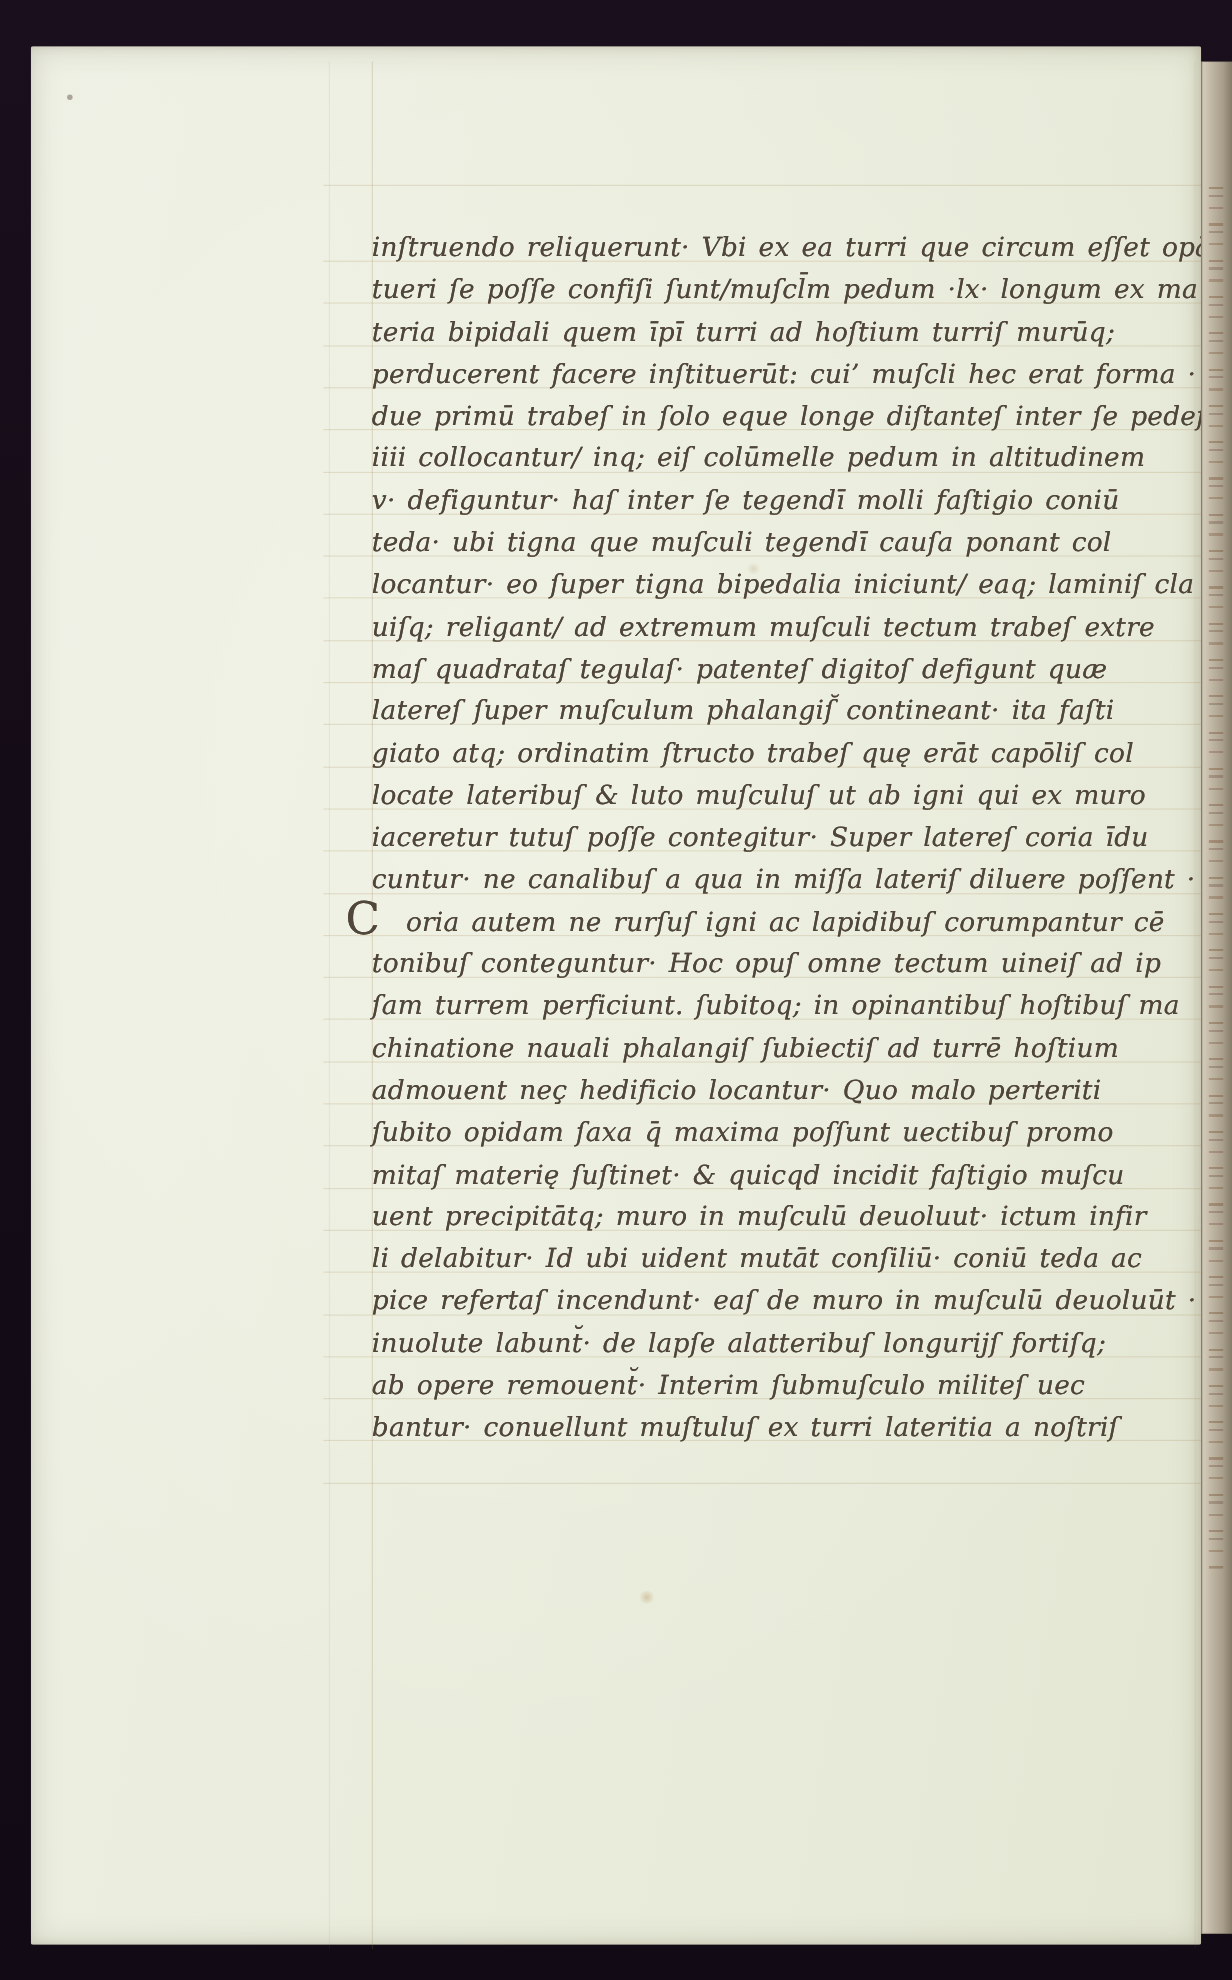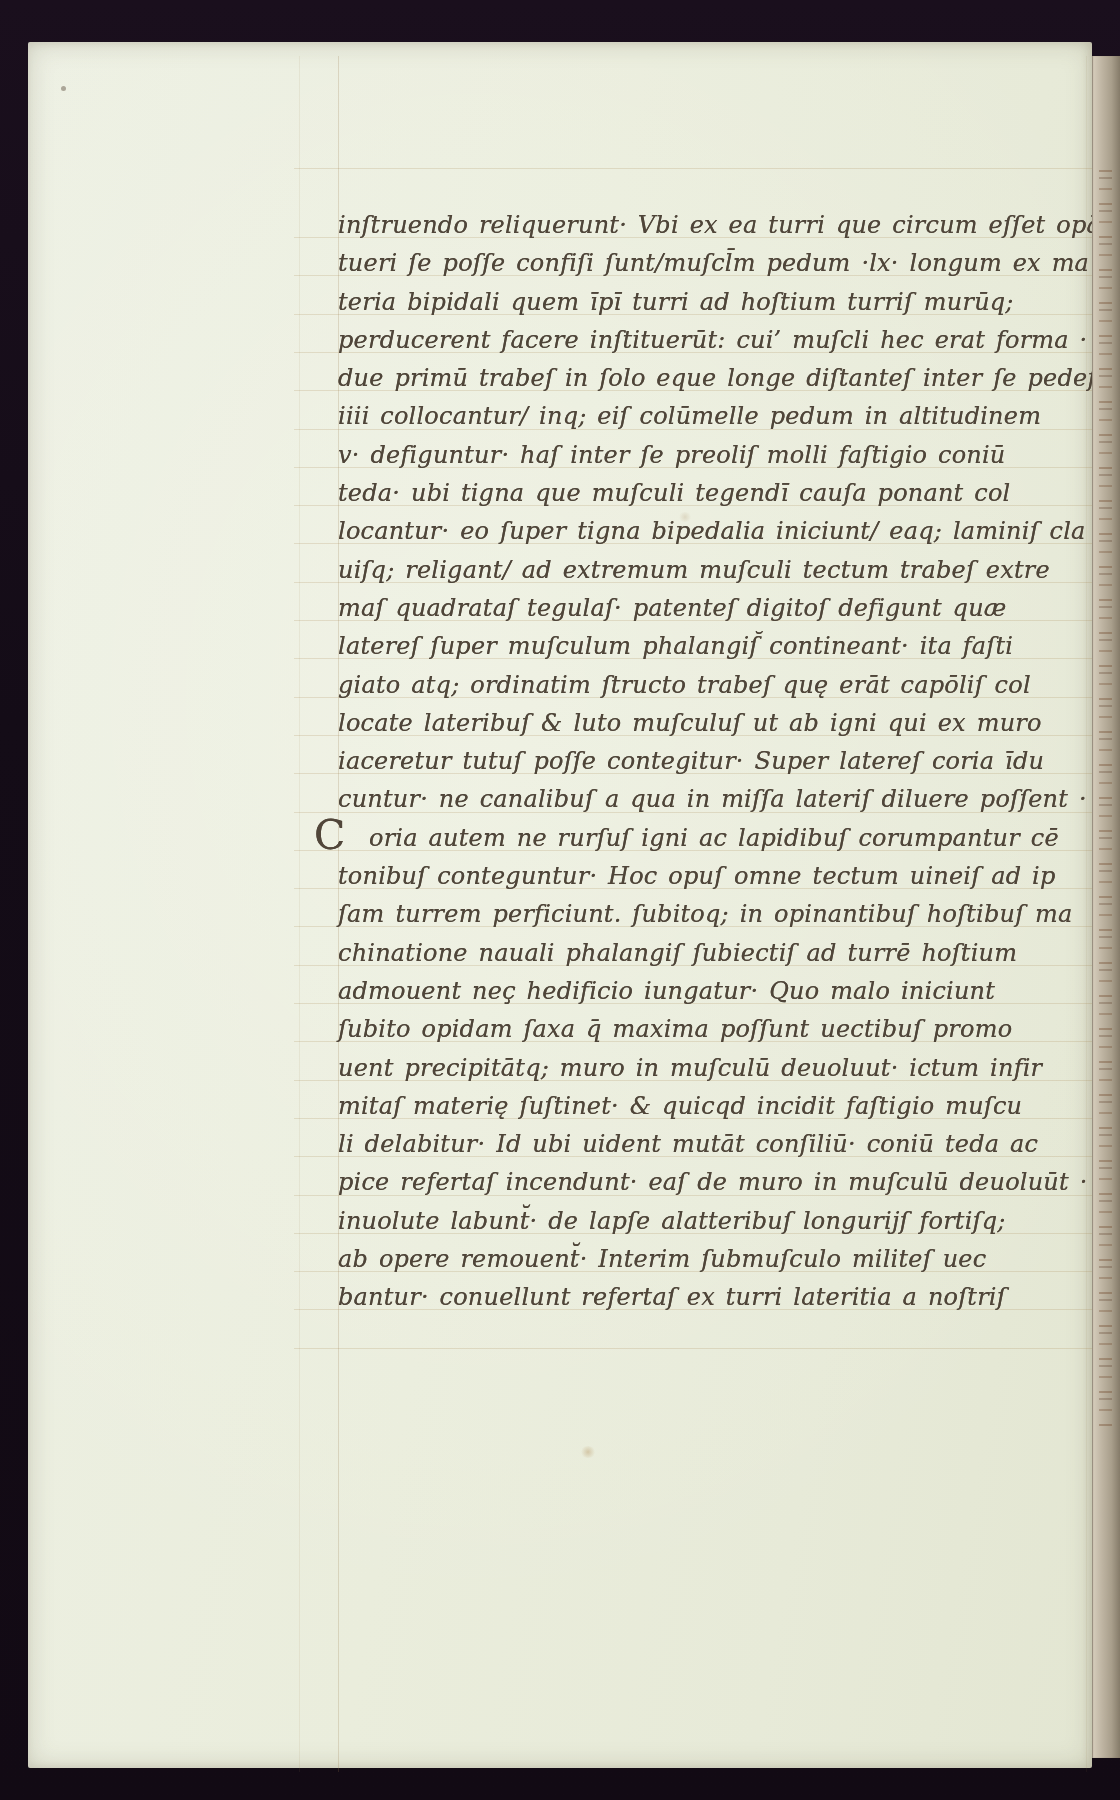--- a/index.html
+++ b/index.html
@@ -95,42 +95,42 @@
   </div>
 
   <div class="textblock" id="textblock">
     <div class="dropcap" id="dropcap" style="top: 608.8px;">C</div>
   <div class="line">inſtruendo reliquerunt· Vbi ex ea turri que circum eſſet opā</div>
       <div class="line">tueri ſe poſſe confiſi ſunt/muſcl̄m pedum ·lx· longum ex ma</div>
       <div class="line">teria bipidali quem īpī turri ad hoſtium turriſ murūq;</div>
       <div class="line">perducerent facere inſtituerūt: cui’ muſcli hec erat forma ·</div>
       <div class="line">due primū trabeſ in ſolo eque longe diſtanteſ inter ſe pedeſ</div>
       <div class="line">iiii collocantur/ inq; eiſ colūmelle pedum in altitudinem</div>
-      <div class="line">v· defiguntur· haſ inter ſe preoliſ molli faſtigio coniū</div>
+      <div class="line">v· defiguntur· haſ inter ſe tegendī molli faſtigio coniū</div>
       <div class="line">teda· ubi tigna que muſculi tegendī cauſa ponant col</div>
       <div class="line">locantur· eo ſuper tigna bipedalia iniciunt/ eaq; laminiſ cla</div>
       <div class="line">uiſq; religant/ ad extremum muſculi tectum trabeſ extre</div>
       <div class="line">maſ quadrataſ tegulaſ· patenteſ digitoſ defigunt quæ</div>
       <div class="line">latereſ ſuper muſculum phalangiſ̆ contineant· ita faſti</div>
       <div class="line">giato atq; ordinatim ſtructo trabeſ quę erāt capōliſ col</div>
       <div class="line">locate lateribuſ &amp; luto muſculuſ ut ab igni qui ex muro</div>
       <div class="line">iaceretur tutuſ poſſe contegitur· Super latereſ coria īdu</div>
       <div class="line">cuntur· ne canalibuſ a qua in miſſa lateriſ diluere poſſent ·</div>
       <div class="line indented">oria autem ne rurſuſ igni ac lapidibuſ corumpantur cē</div>
       <div class="line">tonibuſ conteguntur· Hoc opuſ omne tectum uineiſ ad ip</div>
       <div class="line">ſam turrem perficiunt. ſubitoq; in opinantibuſ hoſtibuſ ma</div>
       <div class="line">chinatione nauali phalangiſ ſubiectiſ ad turrē hoſtium</div>
-      <div class="line">admouent neç hedificio iungatur· Quo malo iniciunt</div>
+      <div class="line">admouent neç hedificio locantur· Quo malo perteriti</div>
       <div class="line">ſubito opidam ſaxa q̄ maxima poſſunt uectibuſ promo</div>
+      <div class="line">mitaſ materię ſuſtinet· &amp; quicqd incidit faſtigio muſcu</div>
       <div class="line">uent precipitātq; muro in muſculū deuoluut· ictum infir</div>
-      <div class="line">mitaſ materię ſuſtinet· &amp; quicqd incidit faſtigio muſcu</div>
       <div class="line">li delabitur· Id ubi uident mutāt conſiliū· coniū teda ac</div>
       <div class="line">pice refertaſ incendunt· eaſ de muro in muſculū deuoluūt ·</div>
       <div class="line">inuolute labunt̆· de lapſe alatteribuſ longurijſ fortiſq;</div>
       <div class="line">ab opere remouent̆· Interim ſubmuſculo militeſ uec</div>
-      <div class="line">bantur· conuellunt refertaſ ex turri lateritia a noſtriſ</div>
+      <div class="line">bantur· conuellunt muſtuluſ ex turri lateritia a noſtriſ</div>
     </div>
 
   <div class="fore-edge">
     <div class="fore-marks"></div>
   </div>
 
 </div>
 
 </body></html>

